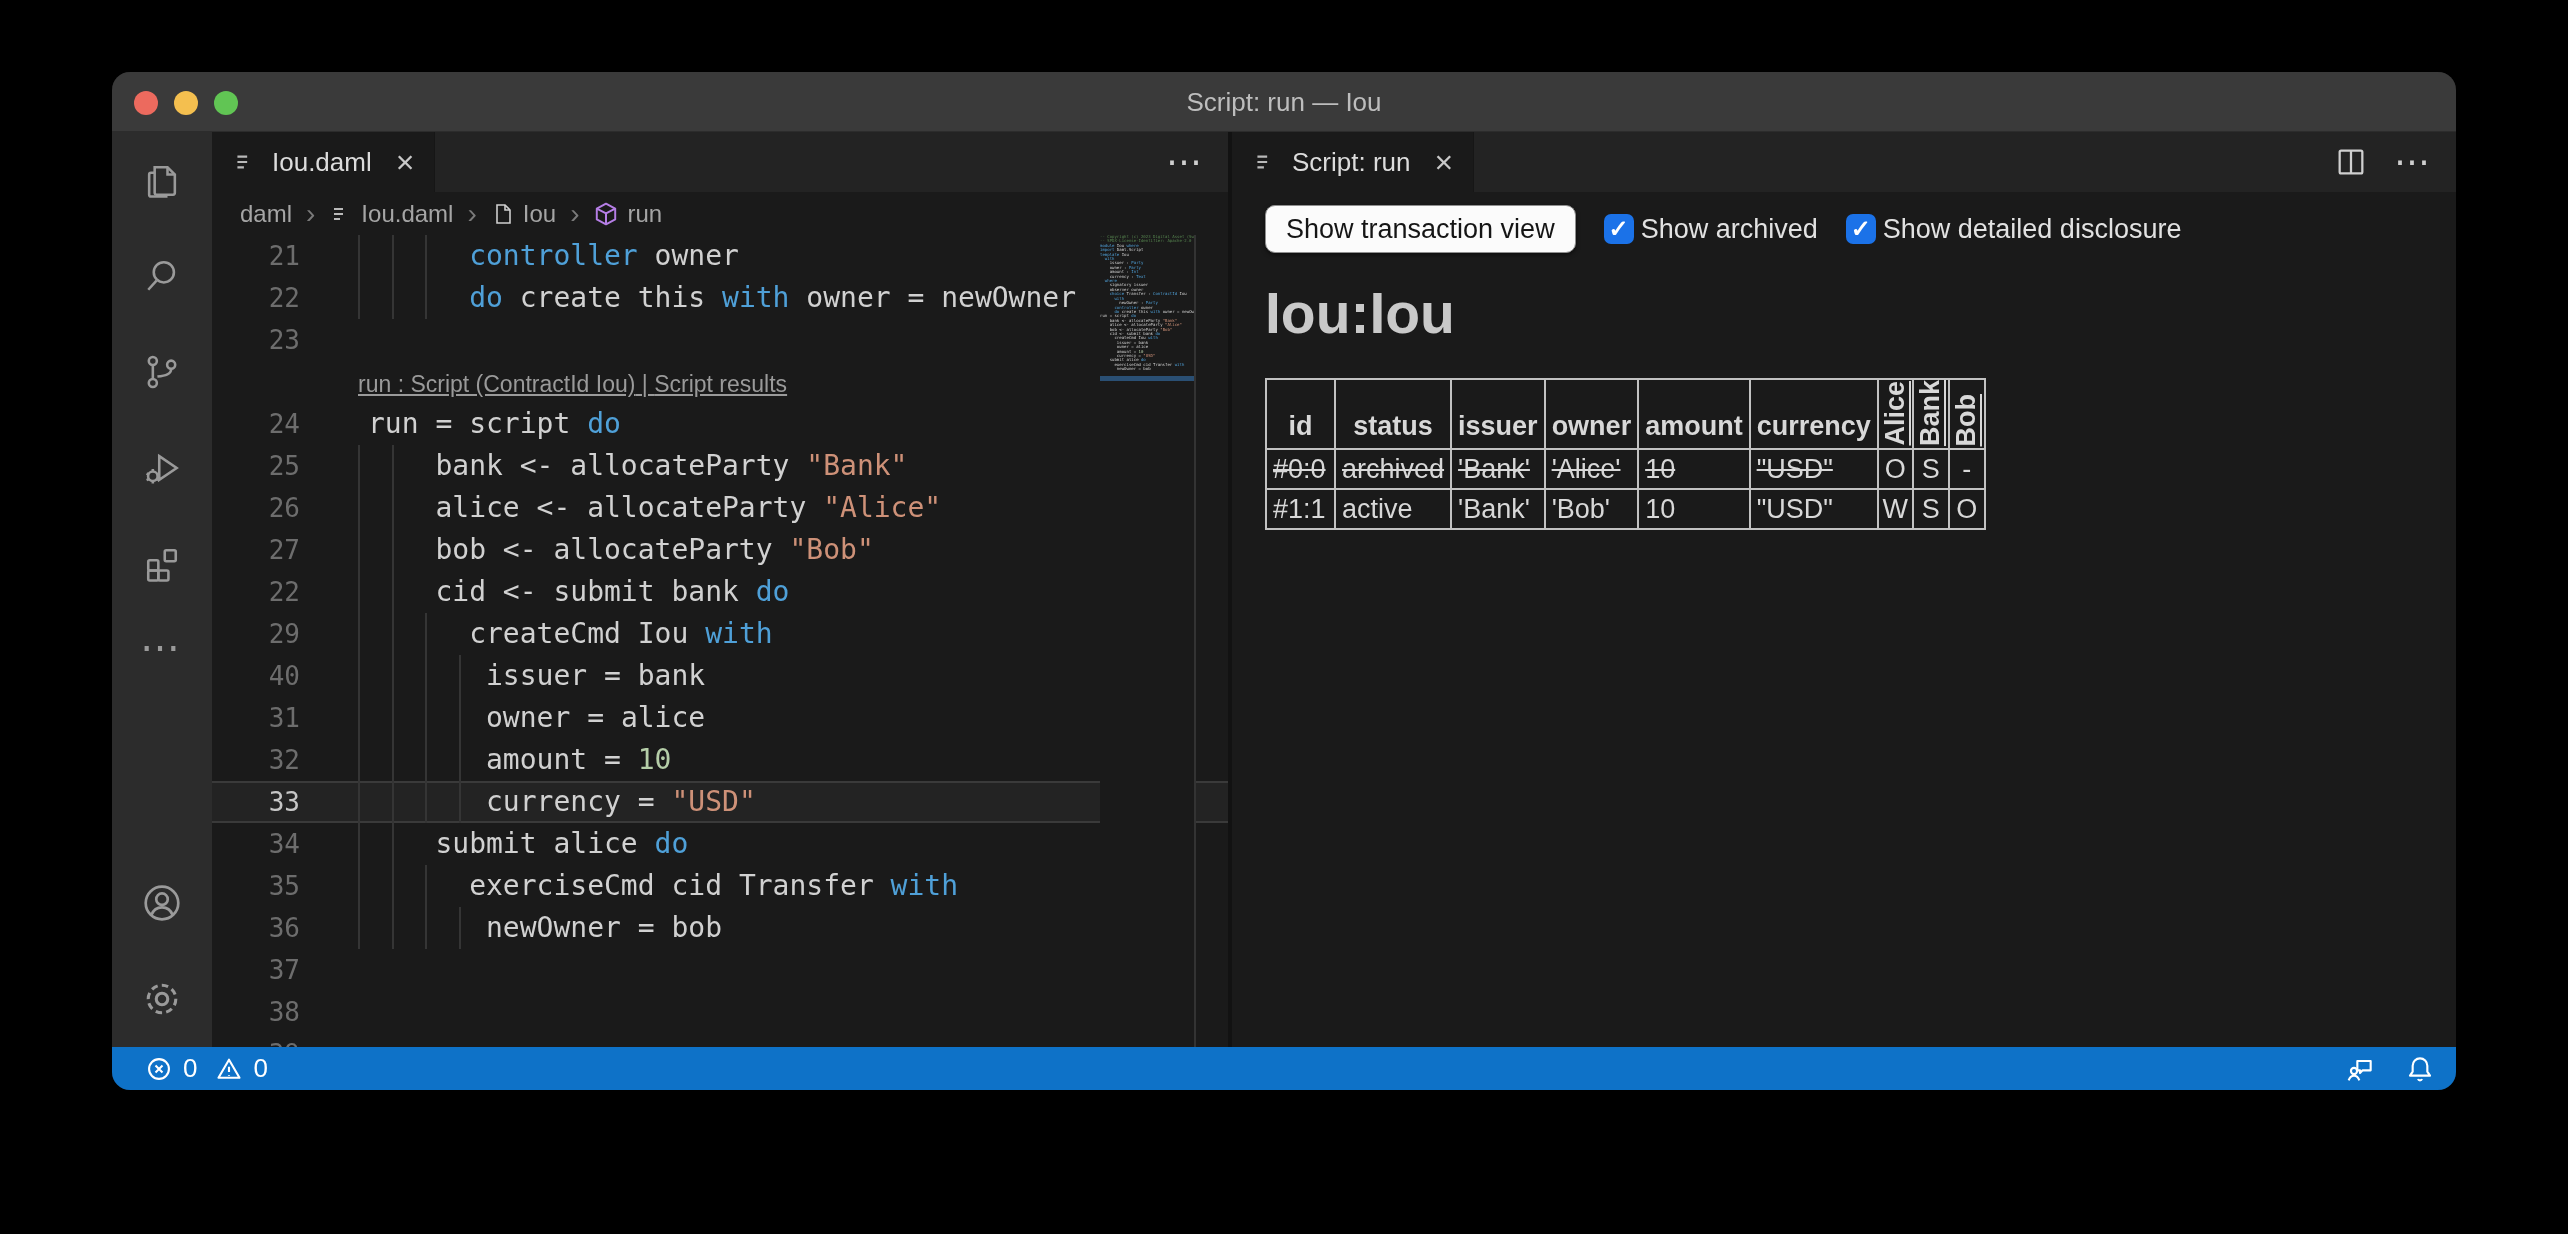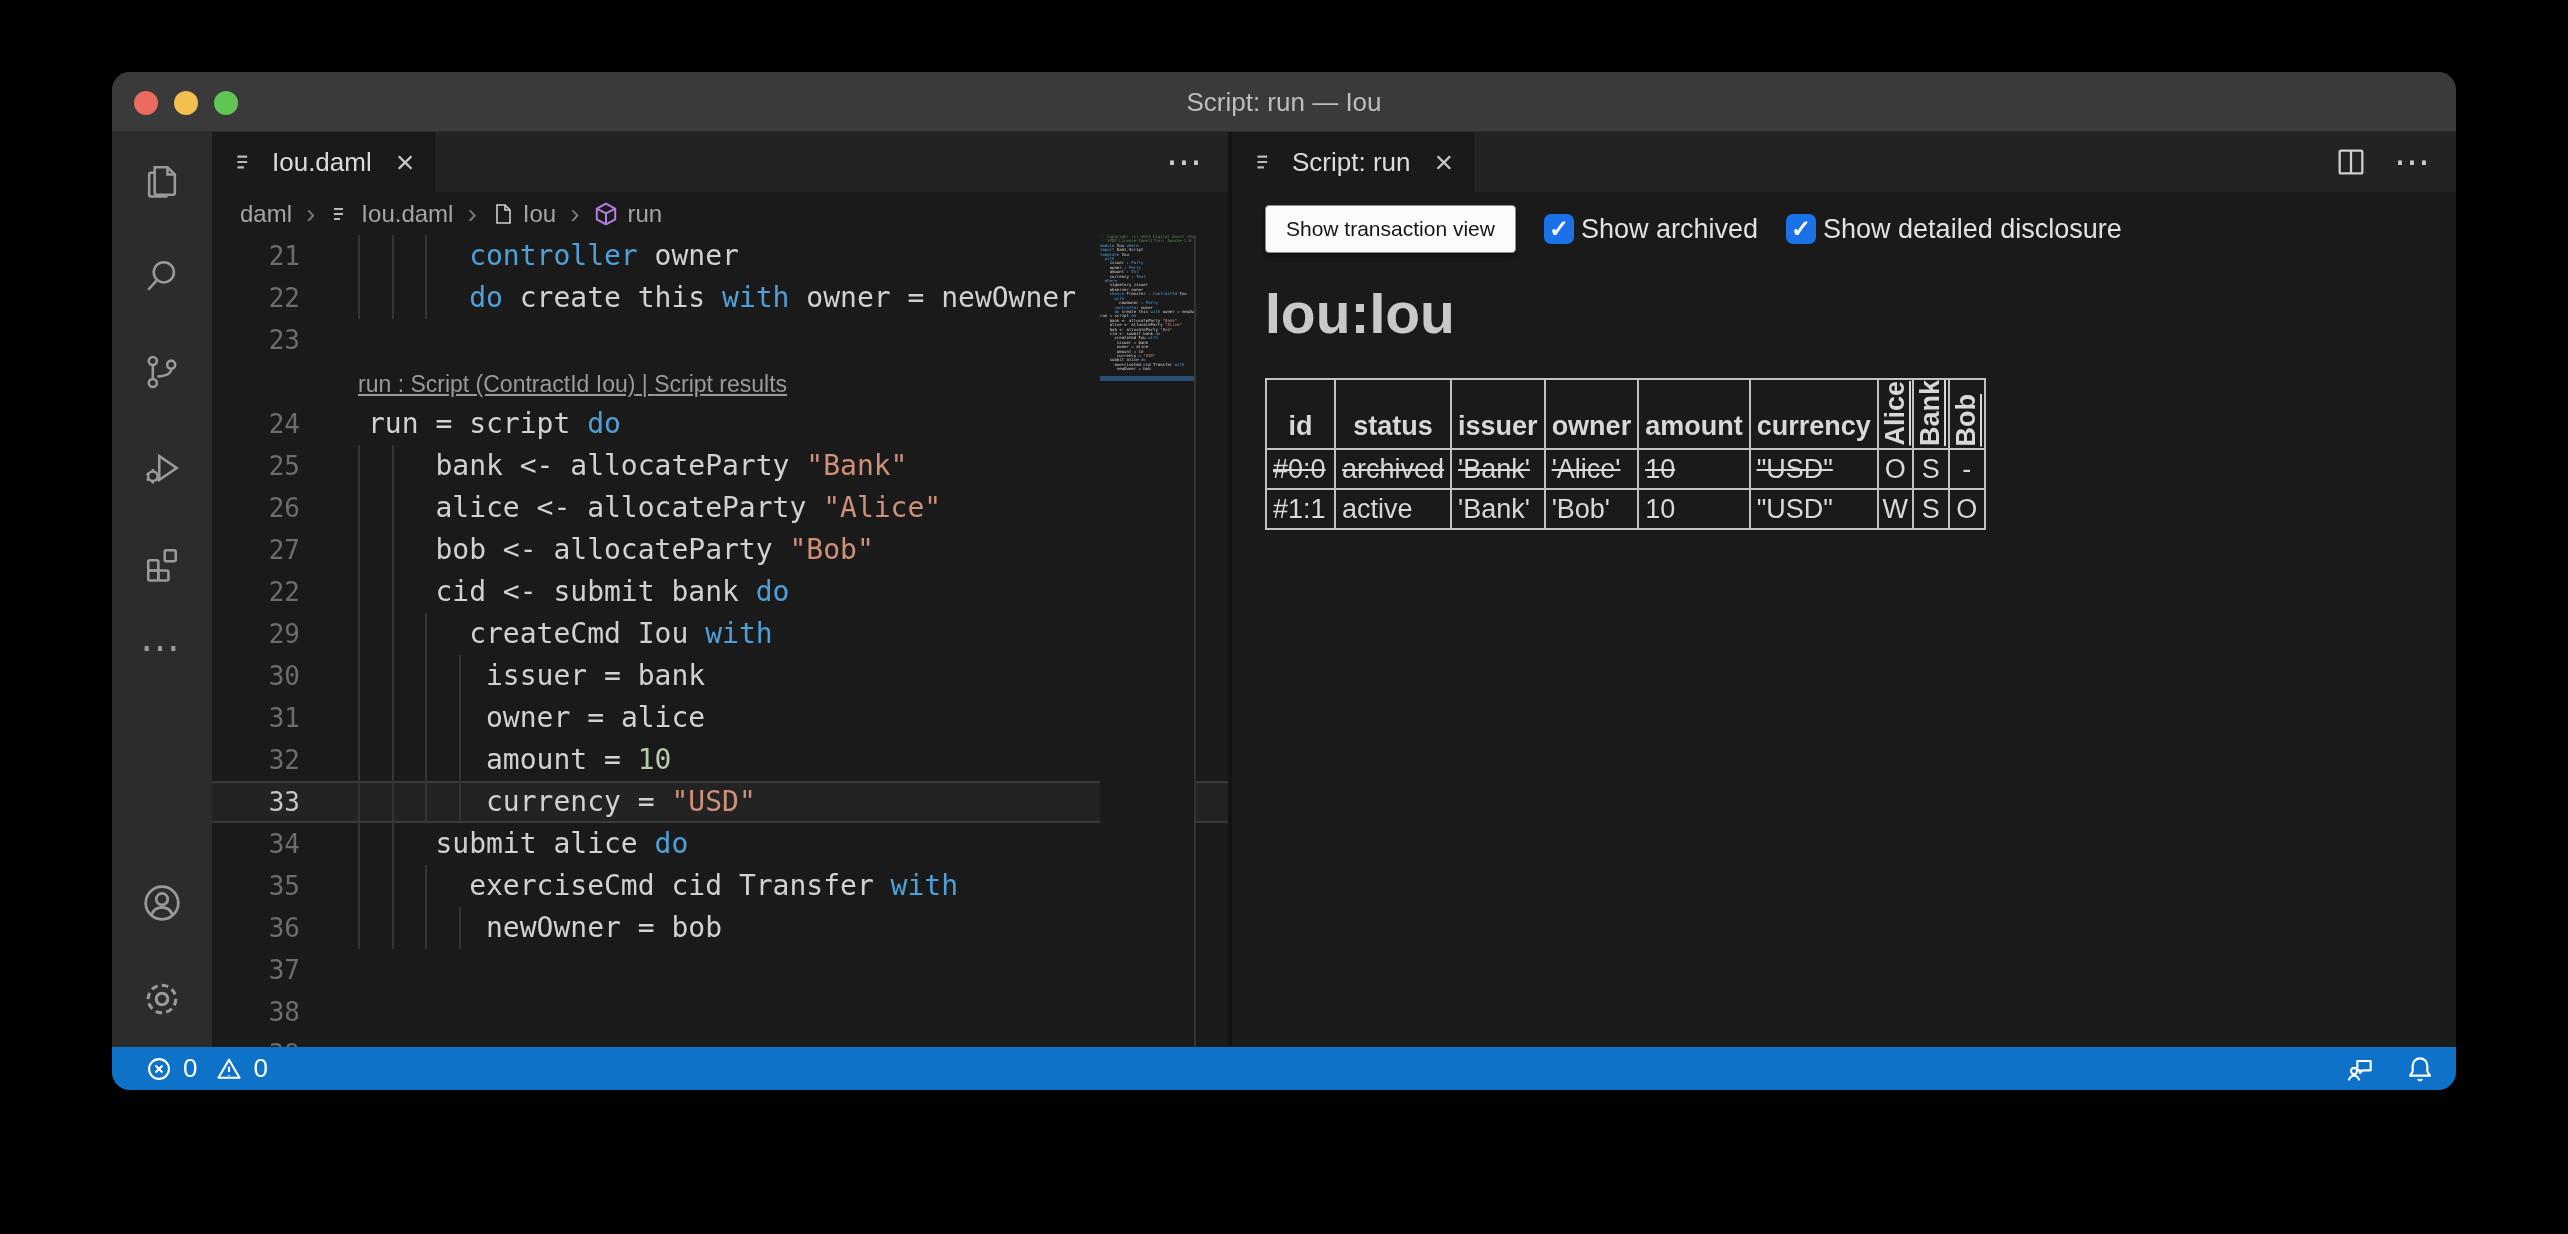--- a/index.html
+++ b/index.html
@@ -59,22 +59,22 @@
   .lens-row { font:23px/46px "Liberation Sans", sans-serif; color:#9a9a9a; padding-left:146px; white-space:pre;text-decoration:underline; }
   .lens-row span { color:#9a9a9a; }
   
   .minimap { position:absolute; top:0; right:32px; width:96px; bottom:0; overflow:hidden;
              border-right:2px solid #333; background:#1a1a1a; }
   .mm-line { white-space:pre; overflow:hidden; font:4px/4.4px "DejaVu Sans Mono", monospace; color:#bdbdbd; }
   .mm-hl { position:absolute; left:0; right:0; height:5px; background:#2a4f73; }
   
   .panel { flex:1 1 auto; overflow:hidden; padding-left:33px; background:#1a1a1a; }
   .controls-row { margin-top:12px; height:50px; display:flex; align-items:center; gap:28px; }
-  .btn { height:48px; padding:0 20px; background:#fbfbfb; color:#151515; font-size:21px;
-         border:1px solid #8f8f8f; border-radius:4px; box-shadow:0 2px 4px rgba(0,0,0,.5);
+  .btn { height:48px; padding:0 20px; background:#fbfbfb; color:#151515; font-size:27px;
+         border:1px solid #8f8f8f; border-radius:10px; box-shadow:0 2px 4px rgba(0,0,0,.5);
          font-family:"Liberation Sans", sans-serif; }
   .cb-pair { display:flex; align-items:center; gap:7px; }
   .cb { width:30px; height:30px; border-radius:7px; background:#1b72e8; color:#fff; font-size:24px;
         font-weight:bold; display:flex; align-items:center; justify-content:center; }
   .cb-label { color:#e2e2e2; font-size:27px; }
   .panel h1 { margin-top:28px; font-size:57px; line-height:62px; font-weight:bold; color:#c9c9c9; }
   .iou-table { border-collapse:collapse; margin-top:34px; color:#d8d8d8; font-size:27px; table-layout:fixed; }
   .iou-table th, .iou-table td { border:2px solid #c2c2c2; padding:0 6px; }
   .iou-table thead th { height:70px; vertical-align:bottom; text-align:center; padding-bottom:6px; font-weight:bold; }
   .iou-table td { height:40px; text-align:left; }
@@ -255,21 +255,21 @@
               <span class="code">    <span class="tok-p">cid &lt;- submit bank </span><span class="tok-k">do</span></span>
             </div>
             <div class="line">
               <span class="num">29</span>
               <div class="guide" style="left: 146px;"></div>
               <div class="guide" style="left: 179.72px;"></div>
               <div class="guide" style="left: 213.44px;"></div>
               <span class="code">      <span class="tok-p">createCmd Iou </span><span class="tok-k">with</span></span>
             </div>
             <div class="line">
-              <span class="num">30</span>
+              <span class="num">40</span>
               <div class="guide" style="left: 146px;"></div>
               <div class="guide" style="left: 179.72px;"></div>
               <div class="guide" style="left: 213.44px;"></div>
               <div class="guide" style="left: 247.16px;"></div>
               <span class="code">       <span class="tok-p">issuer = bank</span></span>
             </div>
             <div class="line">
               <span class="num">31</span>
               <div class="guide" style="left: 146px;"></div>
               <div class="guide" style="left: 179.72px;"></div>

